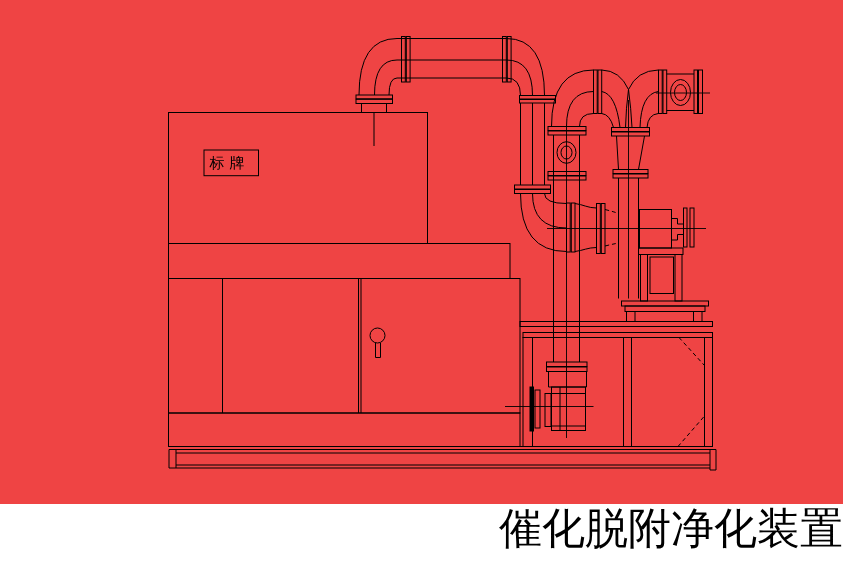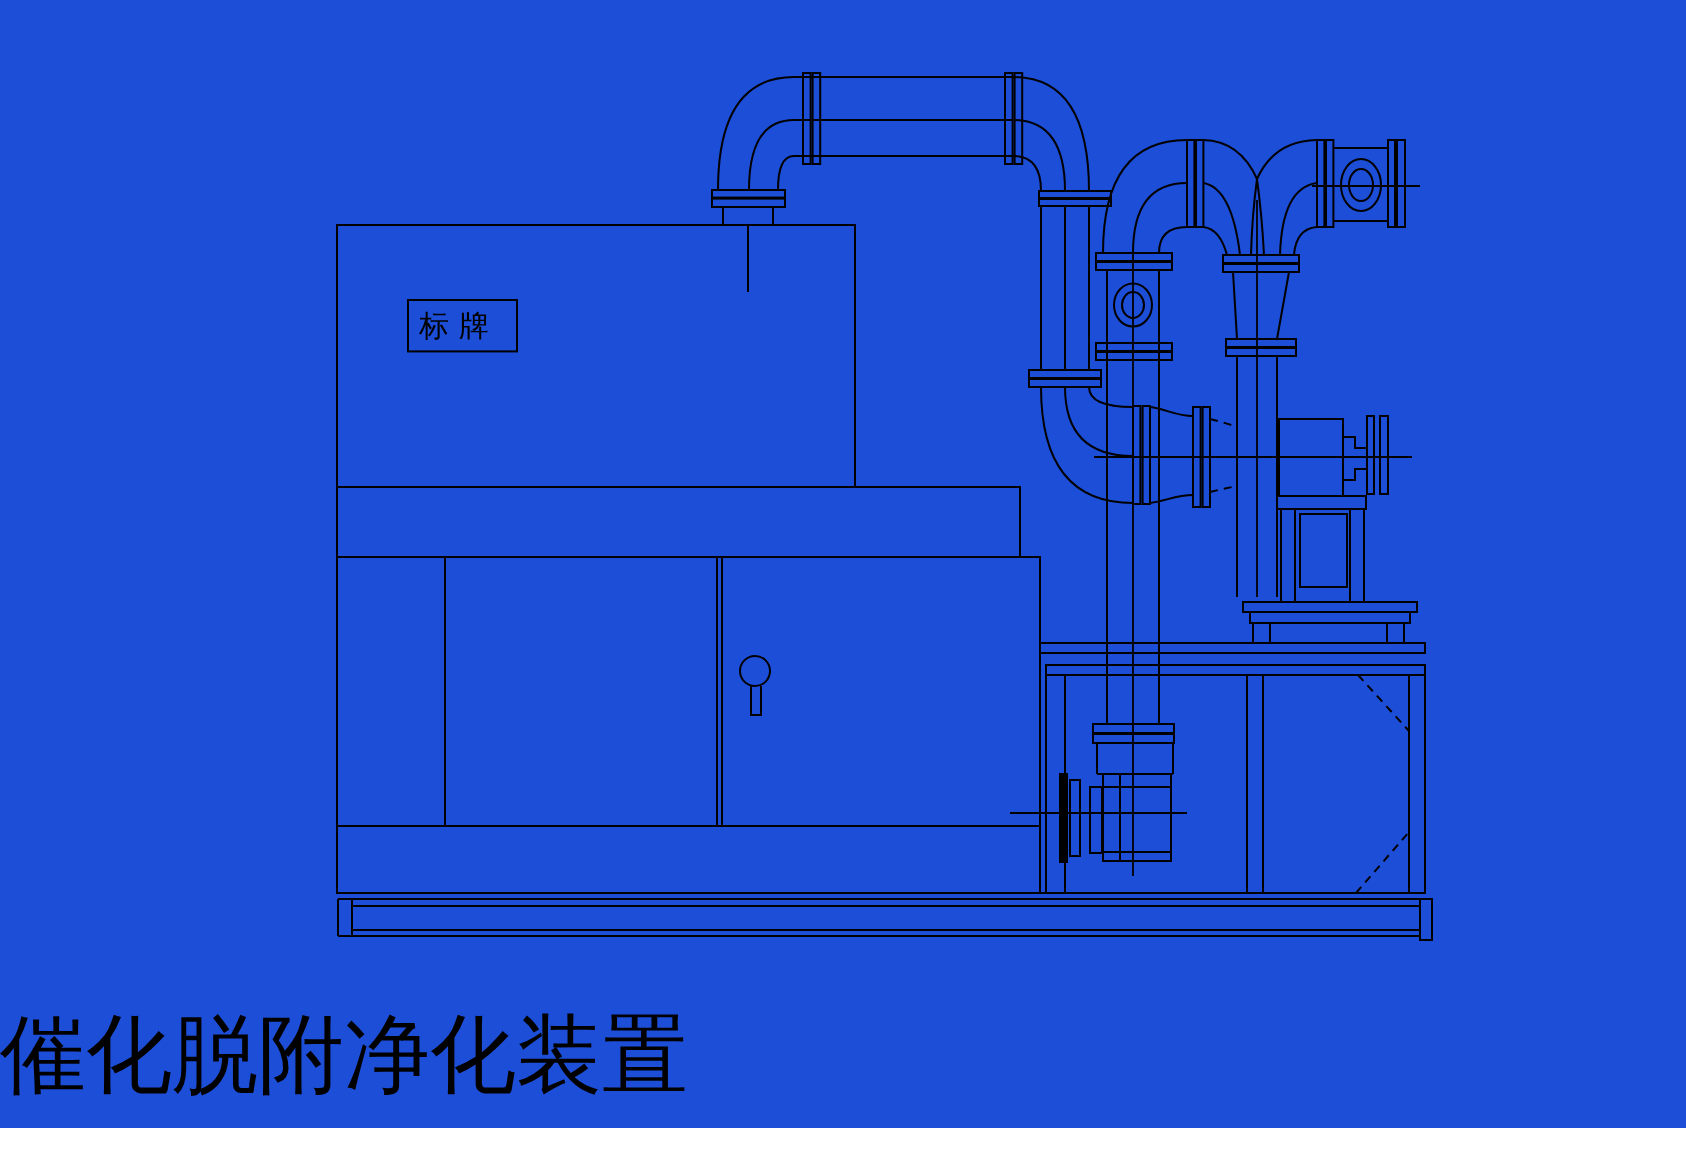--- a/index.html
+++ b/index.html
@@ -1,25 +1,25 @@
 <!DOCTYPE html>
 <html><head>
 <meta charset="utf-8">
 <style>
   html,body{margin:0;padding:0;background:#ffffff;}
   body{width:843px;height:584px;position:relative;overflow:hidden;
        font-family:"Liberation Serif","DejaVu Serif",serif;}
-  #stage{position:absolute;left:0;top:0;width:843px;height:564px;background:#1d4ed8;}
+  #stage{position:absolute;left:0;top:0;width:843px;height:504px;background:#ef4444;}
   svg{position:absolute;left:0;top:0;}
   .ln{stroke:#000000;fill:none;stroke-width:1;}
   .thin{stroke:#000000;fill:none;stroke-width:0.9;}
   .dash2{stroke:#000000;fill:none;stroke-width:1;stroke-dasharray:4 3;}
   .solidfill{fill:#000000;stroke:#000000;stroke-width:1;}
   .plate-text{font-family:"Liberation Serif","DejaVu Serif",serif;fill:#000000;}
-  #title{position:absolute;left:0;top:503px;width:843px;text-align:left;
+  #title{position:absolute;left:0;top:503px;width:843px;text-align:right;
          font-size:43px;color:#000000;letter-spacing:0px;line-height:1.2;
          font-family:"Liberation Serif","DejaVu Serif",serif;}
 </style>
 </head>
 <body>
 
 <div id="stage">
 <svg width="843" height="584" viewBox="0 0 843 584">
 
   <g>

